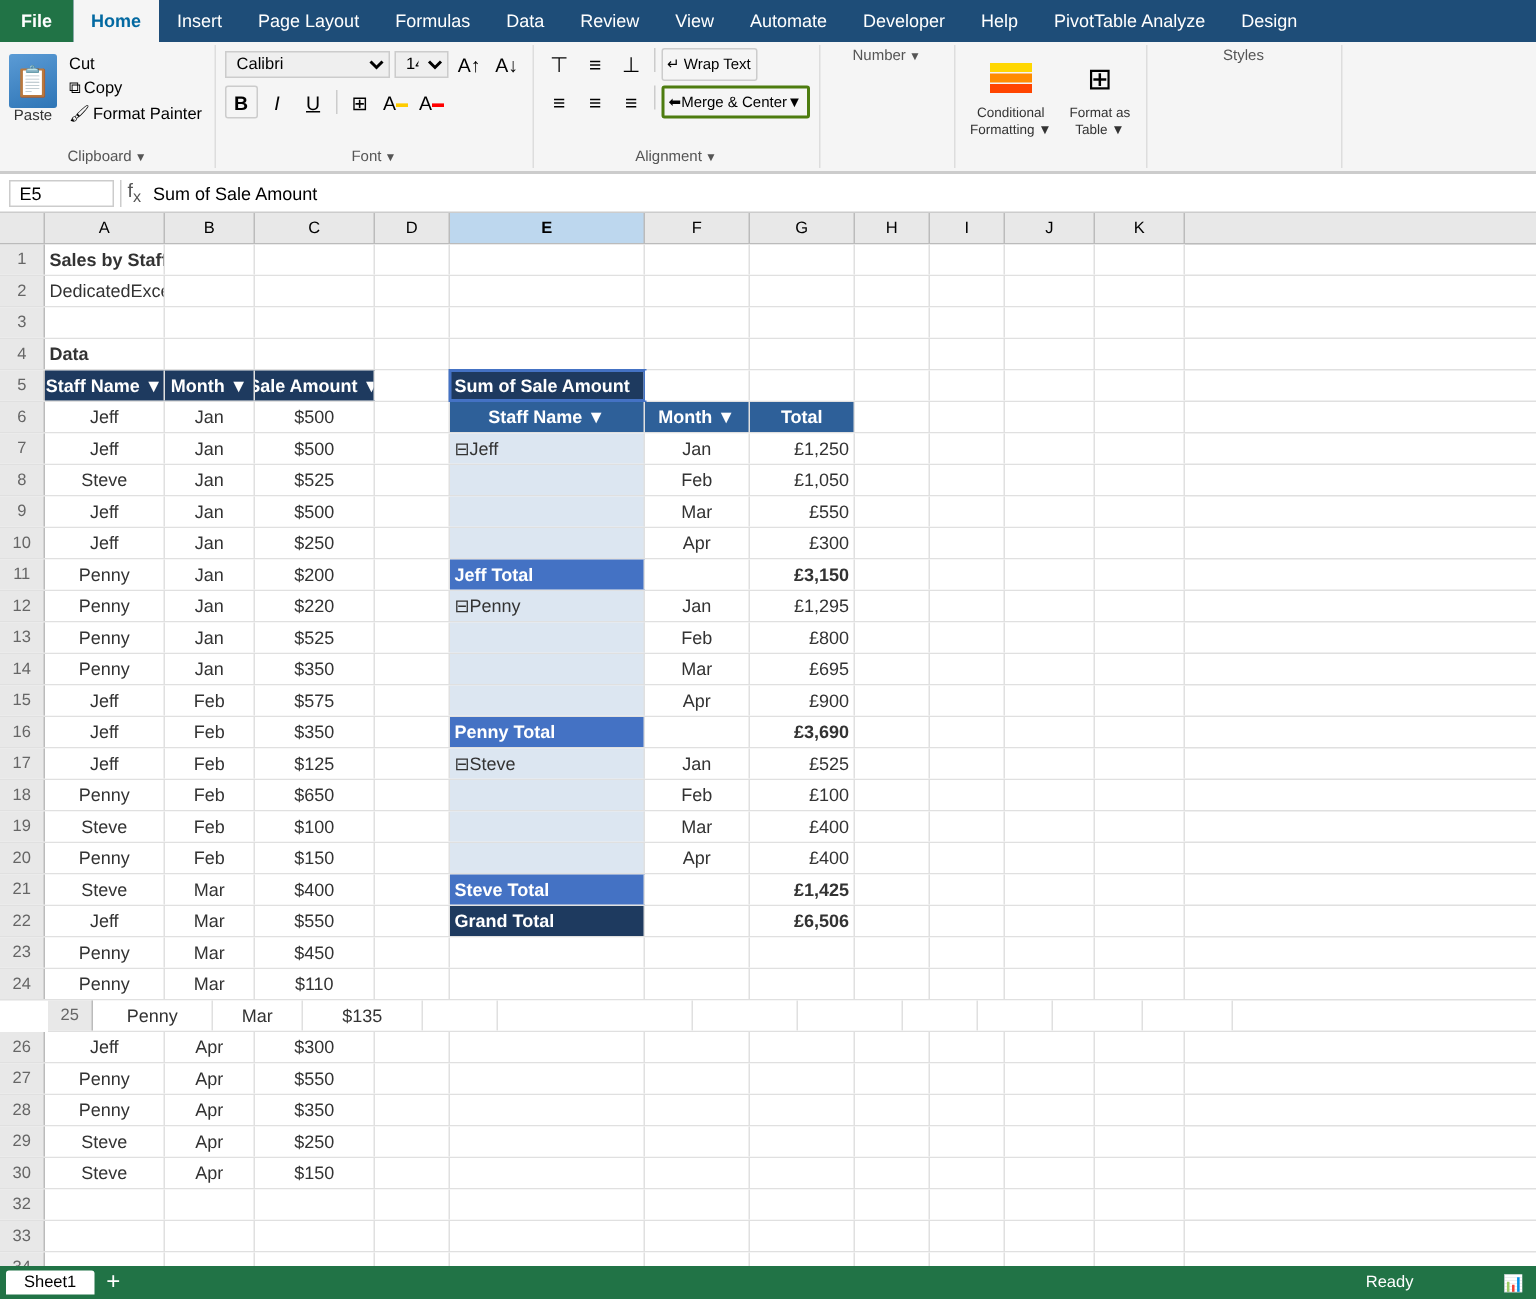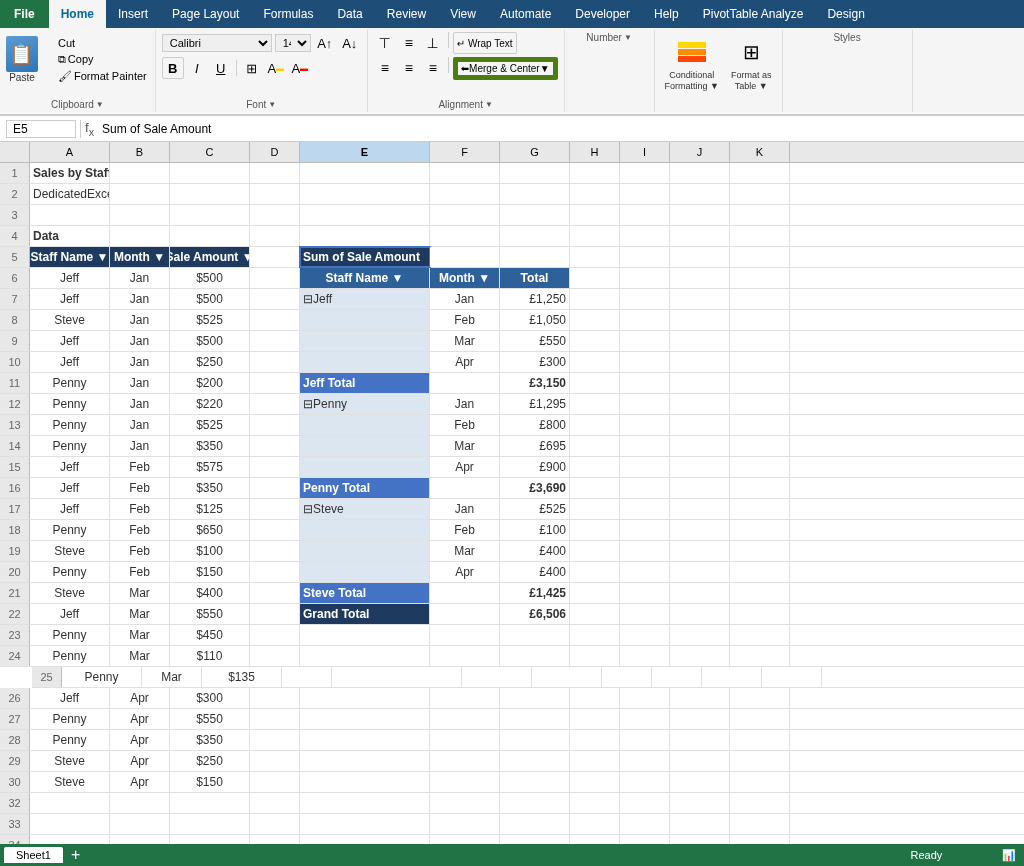--- a/index.html
+++ b/index.html
@@ -1,17 +1,17 @@
 <!DOCTYPE html>
 <html><head>
   <meta charset="utf-8">
   <style>
     * { box-sizing: border-box; margin: 0; padding: 0; }
     body { font-family: 'Segoe UI', Tahoma, Geneva, Verdana, sans-serif; font-size: 12px; background: #f0f0f0; overflow: hidden; }
-    .small-btn { font-size: 11px; cursor: pointer; padding: 1px 4px; border-radius: 2px; white-space: nowrap; margin-left: 12px; }
+    .small-btn { font-size: 11px; cursor: pointer; padding: 1px 4px; border-radius: 2px; white-space: nowrap; }
     .icon-btn { width: 22px; height: 22px; border: 1px solid transparent; background: none; cursor: pointer; display: flex; align-items: center; justify-content: center; font-size: 13px; border-radius: 2px; }
     .bold-btn { font-weight: bold; }
     .italic-btn { font-style: italic; }
     .underline-btn { text-decoration: underline; }
   </style>
 </head>
 <body>
 
 <div style="display:flex; background:#1e4d78; height:28px;">
   <div style="padding:0 14px; background:#217346; color:white; display:flex; align-items:center; font-size:12px; font-weight:bold; cursor:pointer;">File</div>
@@ -74,21 +74,21 @@
         <button class="icon-btn" style="border:none; background:none; cursor:pointer; width:22px; height:22px; font-size:14px;">≡</button>
         <button class="icon-btn" style="border:none; background:none; cursor:pointer; width:22px; height:22px; font-size:14px;">⊥</button>
         <span style="width:1px; height:16px; background:#ccc; margin:0 2px;"></span>
         <button style="border:1px solid #ccc; background:none; cursor:pointer; font-size:10px; padding:1px 3px; border-radius:2px;">↵ Wrap Text</button>
       </div>
       <div style="display:flex; gap:2px;">
         <button class="icon-btn" style="border:none; background:none; cursor:pointer; width:22px; height:22px; font-size:14px;">≡</button>
         <button class="icon-btn" style="border:none; background:none; cursor:pointer; width:22px; height:22px; font-size:14px;">≡</button>
         <button class="icon-btn" style="border:none; background:none; cursor:pointer; width:22px; height:22px; font-size:14px;">≡</button>
         <span style="width:1px; height:16px; background:#ccc; margin:0 2px;"></span>
-        <button style="border:5px solid #4d7c0f; background:none; cursor:pointer; font-size:10px; padding:1px 3px; border-radius:2px;">⬅Merge &amp; Center▼</button>
+        <button style="border:2px solid #4d7c0f; background:none; cursor:pointer; font-size:10px; padding:1px 3px; border-radius:2px;">⬅Merge &amp; Center▼</button>
       </div>
     </div>
     <div style="font-size:10px; color:#555; text-align:center; display:flex; align-items:center; justify-content:center; gap:2px;">Alignment <span style="font-size:8px;">▼</span></div>
   </div>
 
   <div style="display:flex; flex-direction:column; padding:2px 6px; border-right:1px solid #ddd; min-width:90px;">
     <div style="font-size:10px; color:#555; text-align:center; display:flex; align-items:center; justify-content:center; gap:2px;">Number <span style="font-size:8px;">▼</span></div>
   </div>
 
   <div style="display:flex; flex-direction:column; padding:2px 6px; border-right:1px solid #ddd; min-width:80px;">

